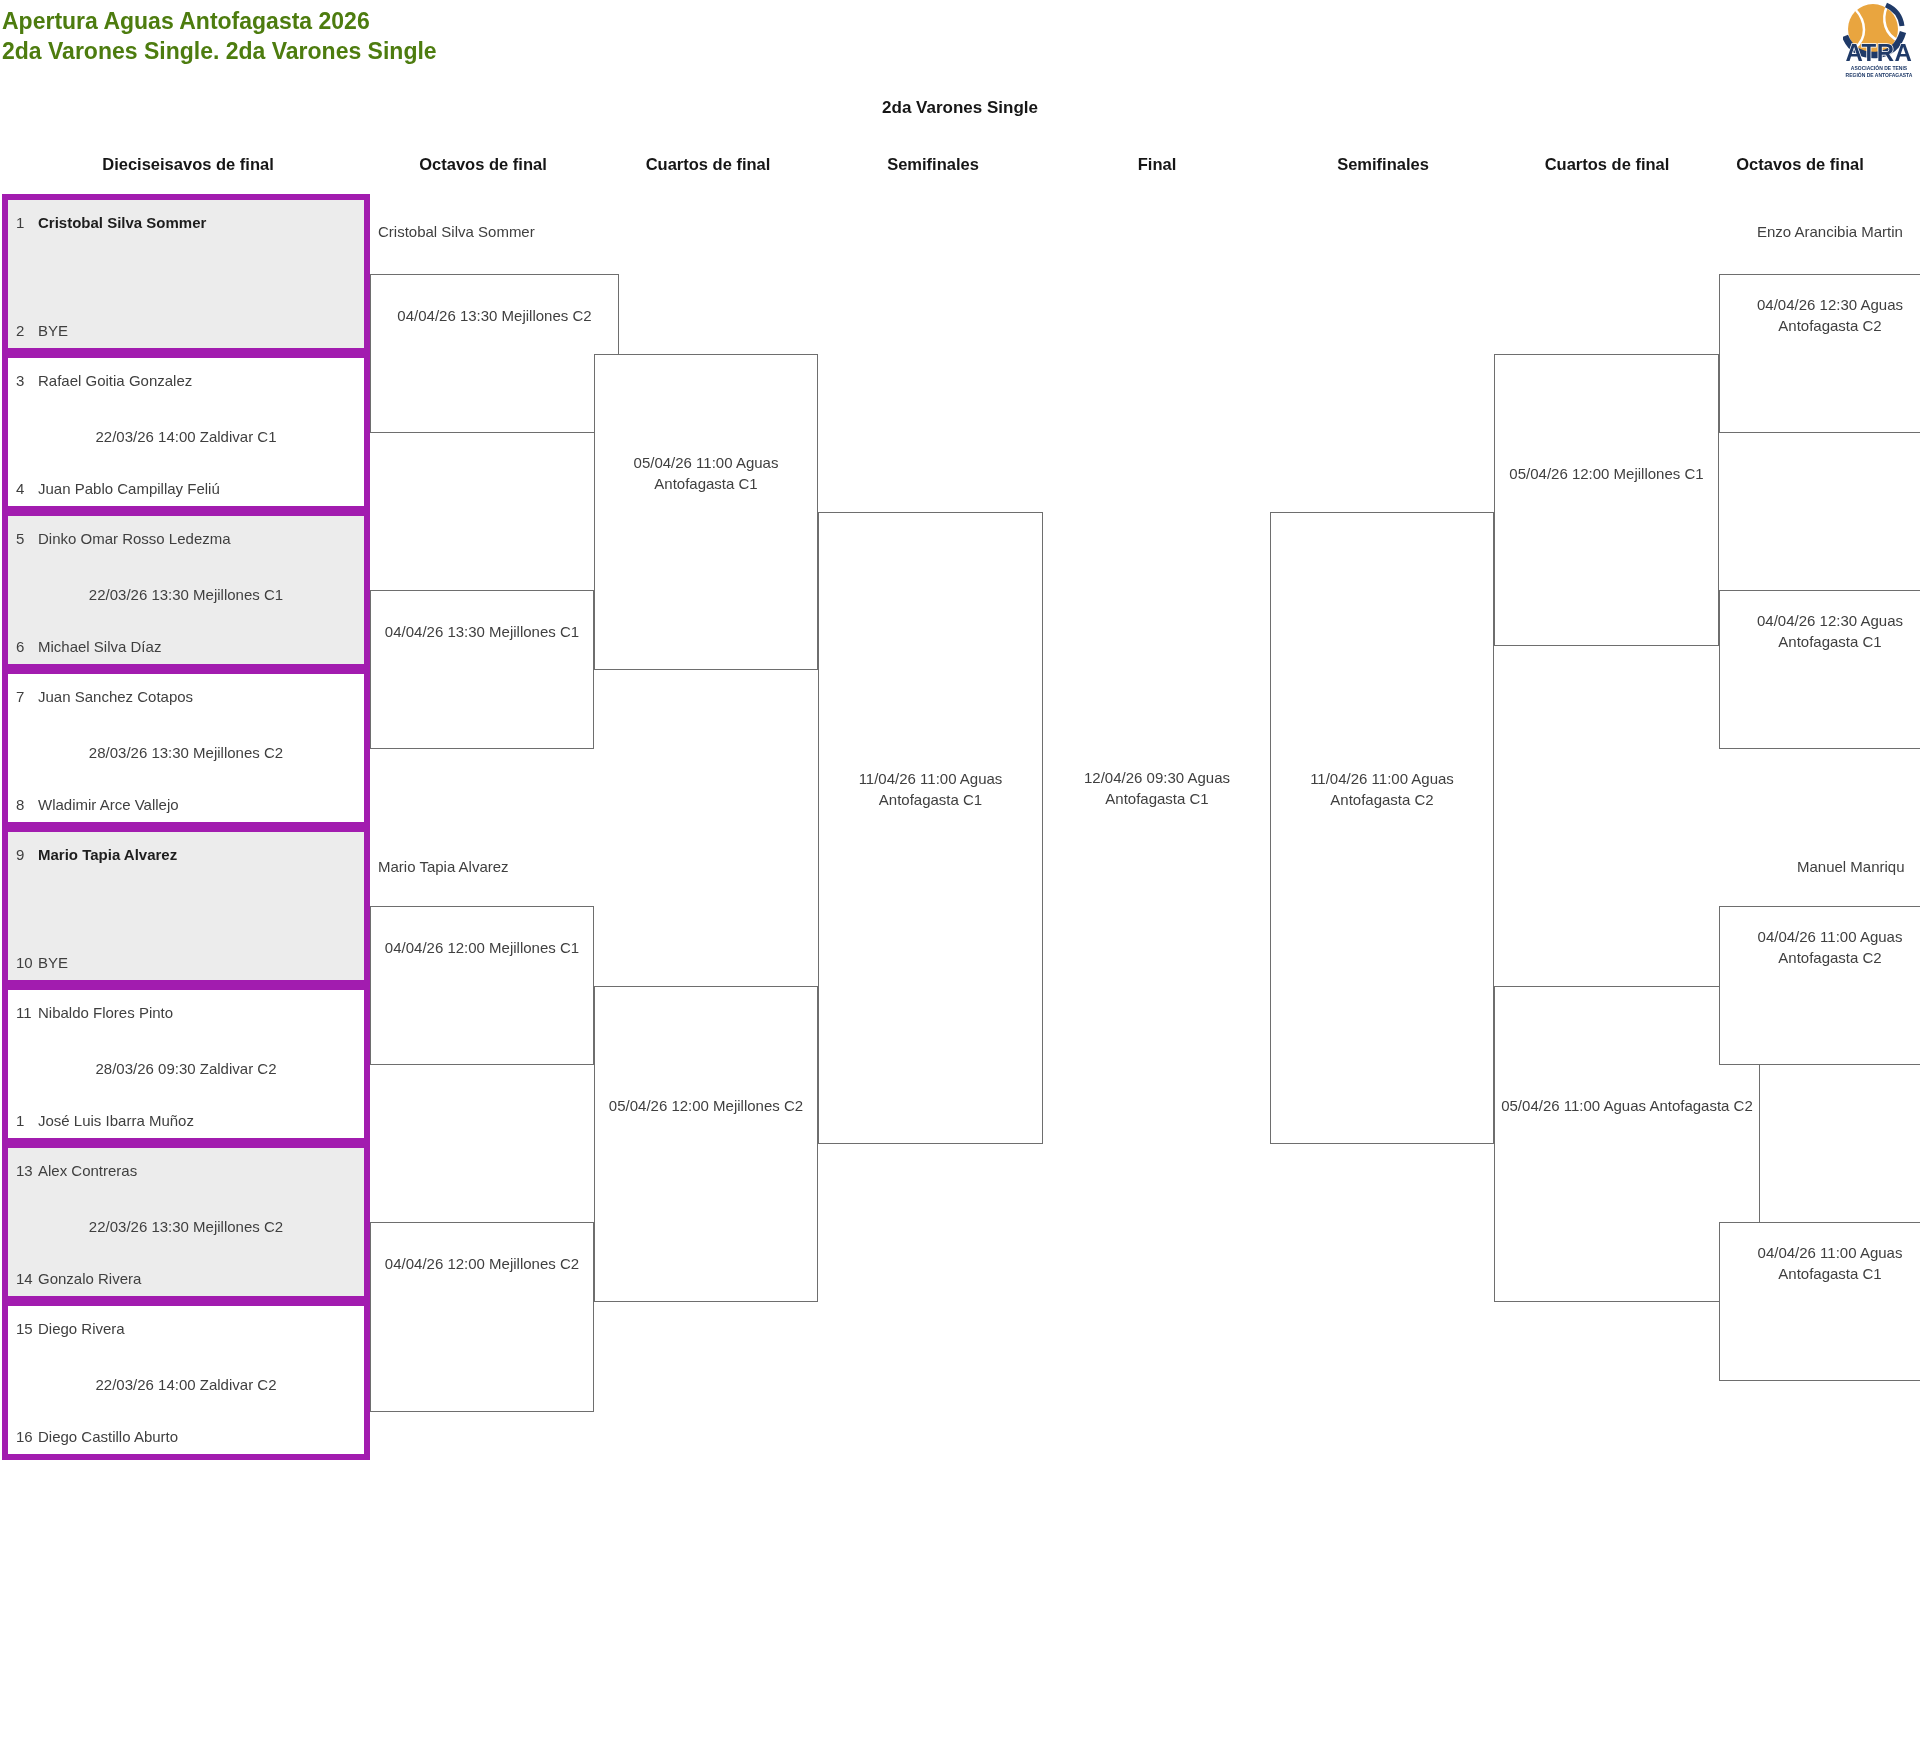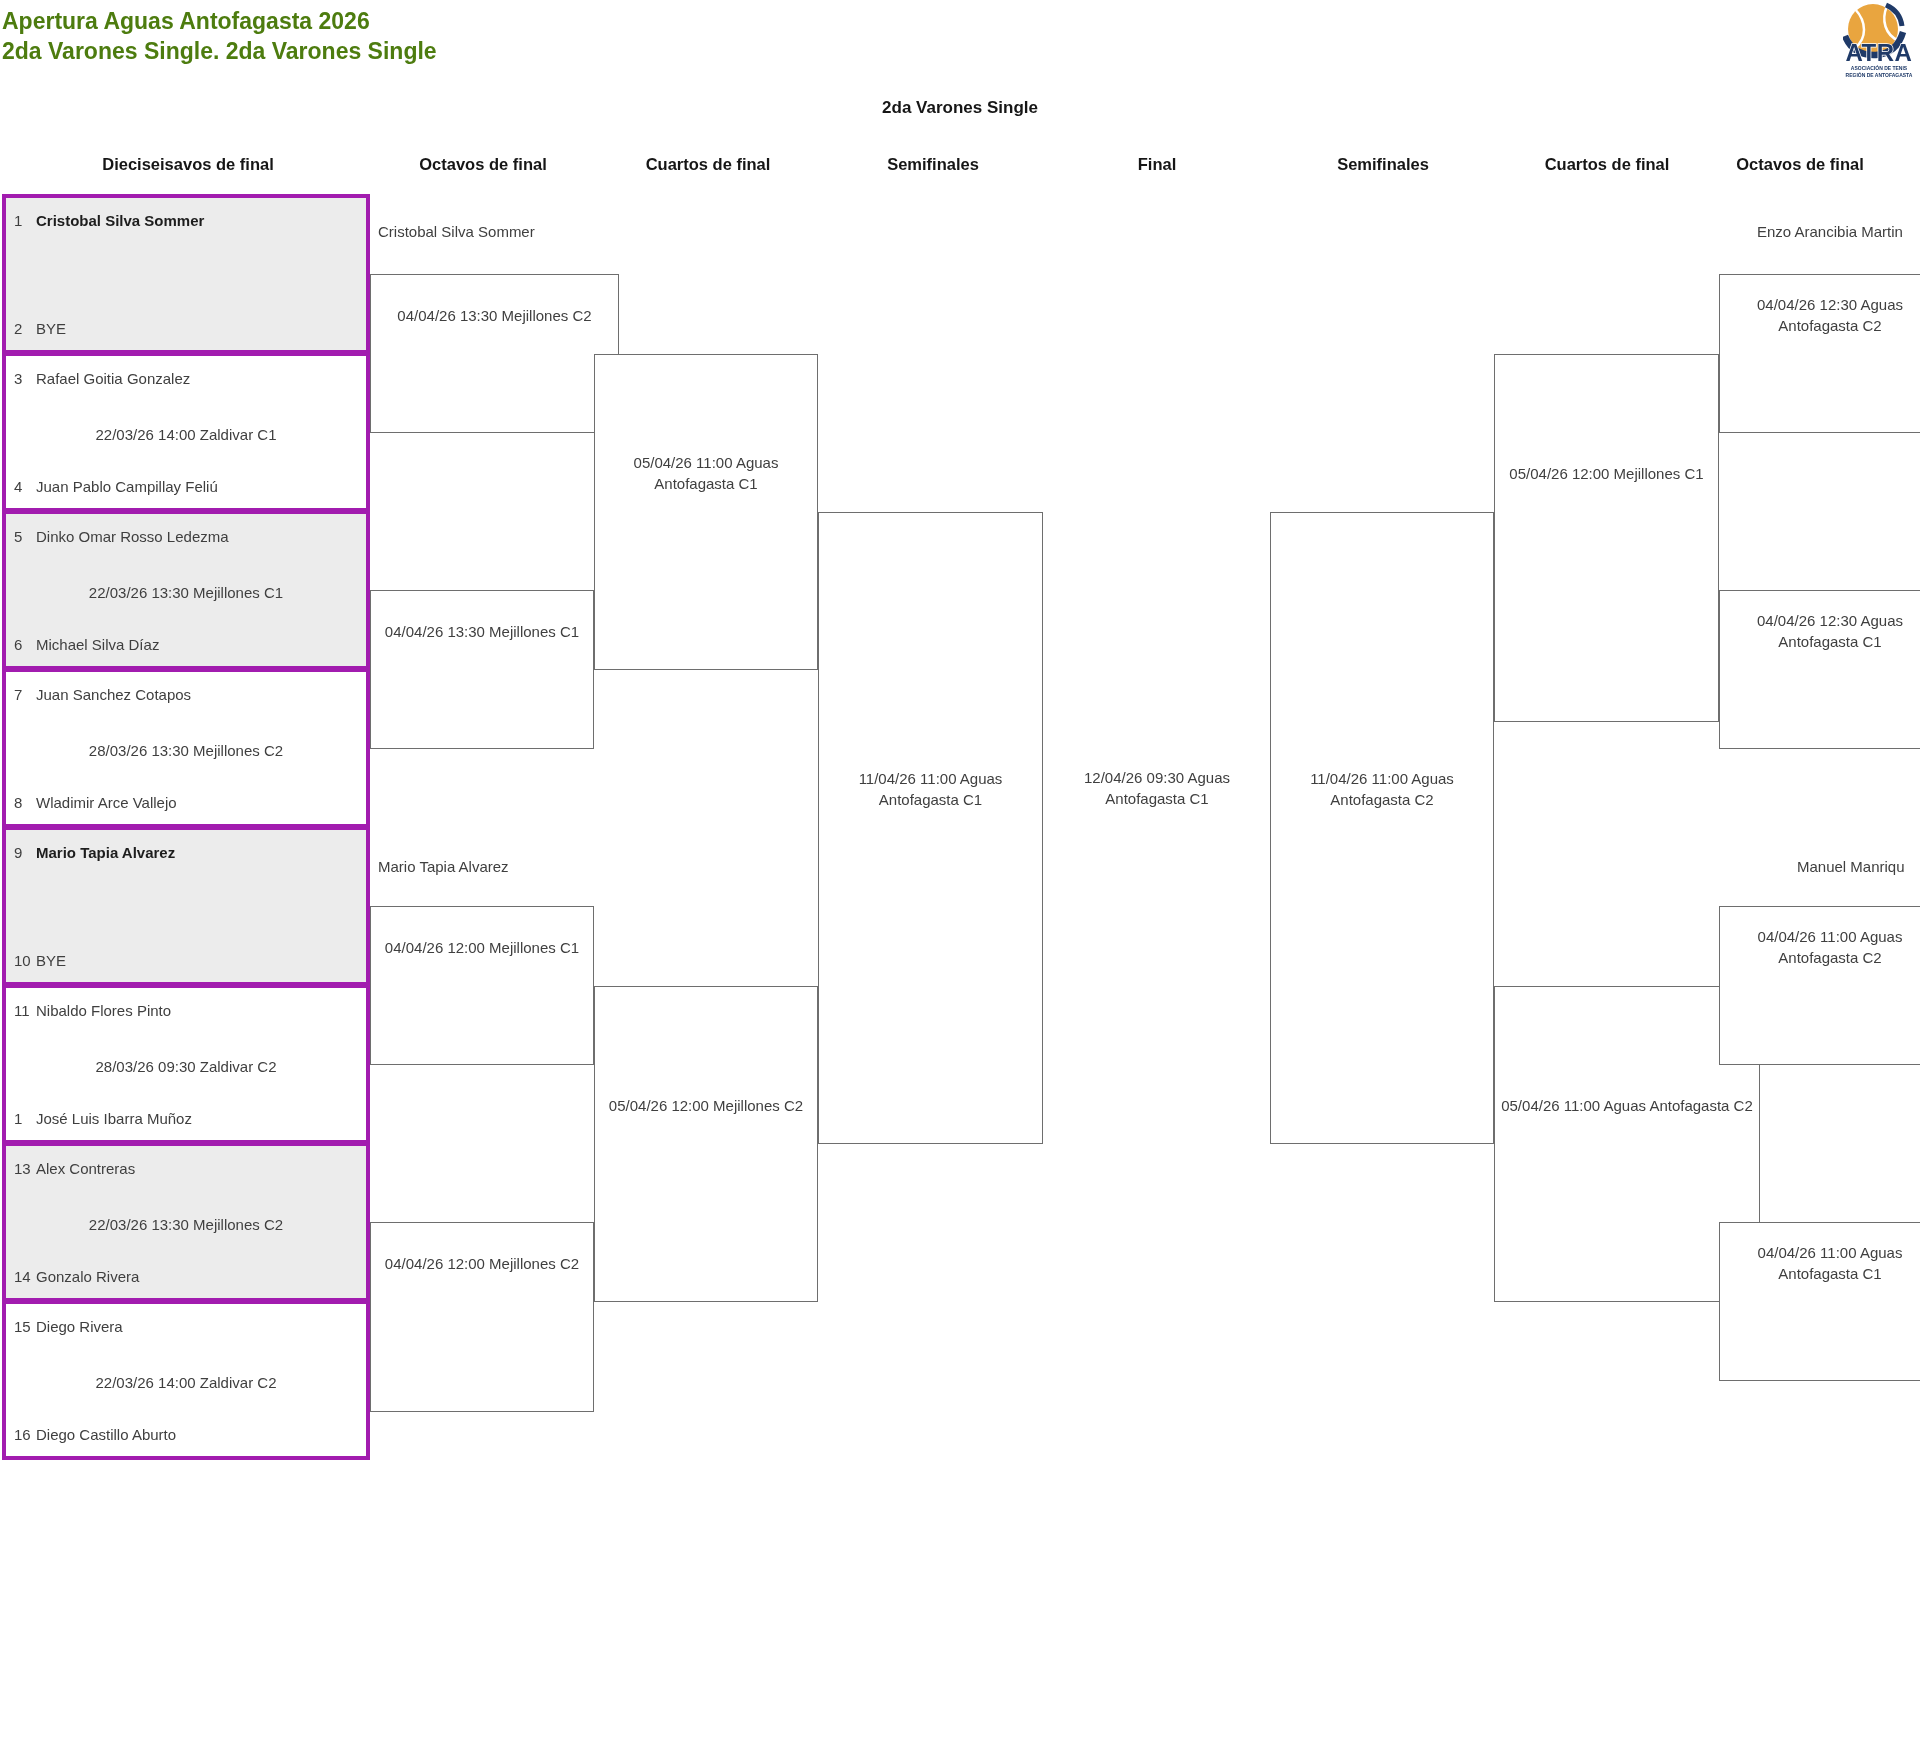--- a/index.html
+++ b/index.html
@@ -9,21 +9,21 @@
     font-family:"Liberation Sans","DejaVu Sans",sans-serif;
   }
   #bracket{position:absolute;left:0;top:0;width:1920px;height:1738px;}
 
   .page-title{position:absolute;left:2px;top:6px;font-size:23px;line-height:30px;font-weight:700;color:#4d7c0f;white-space:nowrap;}
   .bracket-title{position:absolute;left:0;top:98px;width:1920px;text-align:center;font-size:17px;font-weight:700;color:#161616;}
 
   .round-header{position:absolute;top:155px;width:220px;text-align:center;font-size:16.5px;font-weight:700;color:#161616;white-space:nowrap;}
 
   
-  .box16{position:absolute;left:2px;width:368px;height:160px;border:4px solid #a21caf;background:#ffffff;box-sizing:border-box;}
+  .box16{position:absolute;left:2px;width:368px;height:160px;border:6px solid #a21caf;background:#ffffff;box-sizing:border-box;}
   .box16.shaded{background:#ececec;}
   .prow{position:absolute;left:8px;right:6px;height:30px;line-height:30px;font-size:15px;white-space:nowrap;overflow:hidden;}
   .prow.top{top:8px;}
   .prow.bottom{top:116px;}
   .seed{display:inline-block;min-width:22px;color:#3f3f3f;}
   .sched16{position:absolute;left:0;right:0;top:64px;height:30px;line-height:30px;text-align:center;font-size:15px;}
 
   
   .mbox{position:absolute;border:1px solid #6e6e6e;background:#ffffff;box-sizing:border-box;}
   .mlabel{position:absolute;left:4px;right:4px;height:44px;display:flex;align-items:center;justify-content:center;text-align:center;font-size:15px;line-height:21px;}
@@ -135,21 +135,21 @@
   <div class="mbox" style="left:818px;top:512px;width:225px;height:632px">
     <div class="mlabel semi">11/04/26 11:00 Aguas Antofagasta C1</div>
   </div>
 
   <div class="final-label">12/04/26 09:30 Aguas Antofagasta C1</div>
 
   <div class="mbox" style="left:1270px;top:512px;width:224px;height:632px">
     <div class="mlabel semi">11/04/26 11:00 Aguas Antofagasta C2</div>
   </div>
 
-  <div class="mbox" style="left:1494px;top:354px;width:225px;height:368px">
+  <div class="mbox" style="left:1494px;top:354px;width:225px;height:292px">
     <div class="mlabel qtr">05/04/26 12:00 Mejillones C1</div>
   </div>
   <div class="mbox" style="left:1494px;top:986px;width:266px;height:316px">
     <div class="mlabel qtr">05/04/26 11:00 Aguas Antofagasta C2</div>
   </div>
 
   <div class="advname" style="left:1757px;top:219px">Enzo Arancibia Martin</div>
   <div class="mbox" style="left:1719px;top:274px;width:222px;height:159px">
     <div class="mlabel oct">04/04/26 12:30 Aguas Antofagasta C2</div>
   </div>

